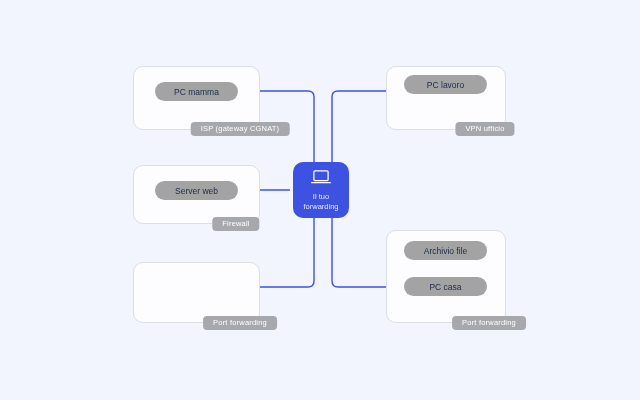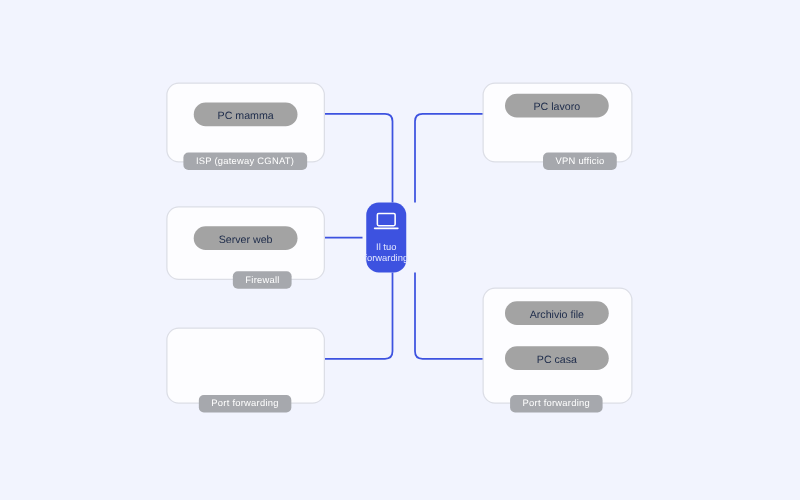--- a/index.html
+++ b/index.html
@@ -37,20 +37,21 @@
     position: absolute;
     background: #a6a8ad;
     color: #ffffff;
     font-size: 7.5px;
     letter-spacing: 0.2px;
     border-radius: 4px;
     padding: 3px 10px 3px 10px;
     white-space: nowrap;
     transform: translateX(-50%);
     line-height: 1;
+    margin-left: 44px;
   }
   .node-pill {
     position: absolute;
     background: #a3a3a3;
     color: #1d2b4a;
     font-size: 8.5px;
     border-radius: 999px;
     display: flex;
     align-items: center;
     justify-content: center;
@@ -99,35 +100,35 @@
       <path d="M 446 276 L 446 261" marker-end="url(#arrow-head)"></path>
     </g>
   </svg>
 
   <div class="group-box" style="left:133px; top:66px; width:127px; height:64px;"></div>
   <div class="node-pill" style="left:155px; top:82px; width:83px; height:19px;">PC mamma</div>
   <div class="group-chip" style="left:196px; top:122px;">ISP (gateway CGNAT)</div>
 
   <div class="group-box" style="left:133px; top:165px; width:127px; height:59px;"></div>
   <div class="node-pill" style="left:155px; top:181px; width:83px; height:19px;">Server web</div>
-  <div class="group-chip" style="left:210px; top:217px;">Firewall</div>
+  <div class="group-chip" style="left:192px; top:217px;">Firewall</div>
 
   <div class="group-box" style="left:133px; top:262px; width:127px; height:61px;"></div>
   <div class="group-chip" style="left:196px; top:316px;">Port forwarding</div>
 
   <div class="group-box" style="left:386px; top:66px; width:120px; height:64px;"></div>
   <div class="node-pill" style="left:404px; top:75px; width:83px; height:19px;">PC lavoro</div>
-  <div class="group-chip" style="left:464px; top:122px;">VPN ufficio</div>
+  <div class="group-chip" style="left:441px; top:122px;">VPN ufficio</div>
 
   <div class="group-box" style="left:386px; top:230px; width:120px; height:93px;"></div>
   <div class="node-pill" style="left:404px; top:277px; width:83px; height:19px;">PC casa</div>
   <div class="node-pill" style="left:404px; top:241px; width:83px; height:19px;">Archivio file</div>
   <div class="group-chip" style="left:445px; top:316px;">Port forwarding</div>
 
-  <div id="node-device" style="left:293px; top:162px; width:32px; height:56px;">
+  <div id="node-device" style="left:293px; top:162px; width:56px; height:56px;">
     <span class="device-icon">
       <svg width="22" height="16" viewBox="0 0 24 18" fill="none" stroke="#ffffff" stroke-width="1.4" stroke-linejoin="round">
         <rect x="4" y="2" width="16" height="11" rx="1.2"></rect>
         <line x1="1.5" y1="15.4" x2="22.5" y2="15.4" stroke-linecap="round"></line>
       </svg>
     </span>
     <span class="device-label">
       <span>Il tuo</span><br>
       <span>forwarding</span>
     </span>

